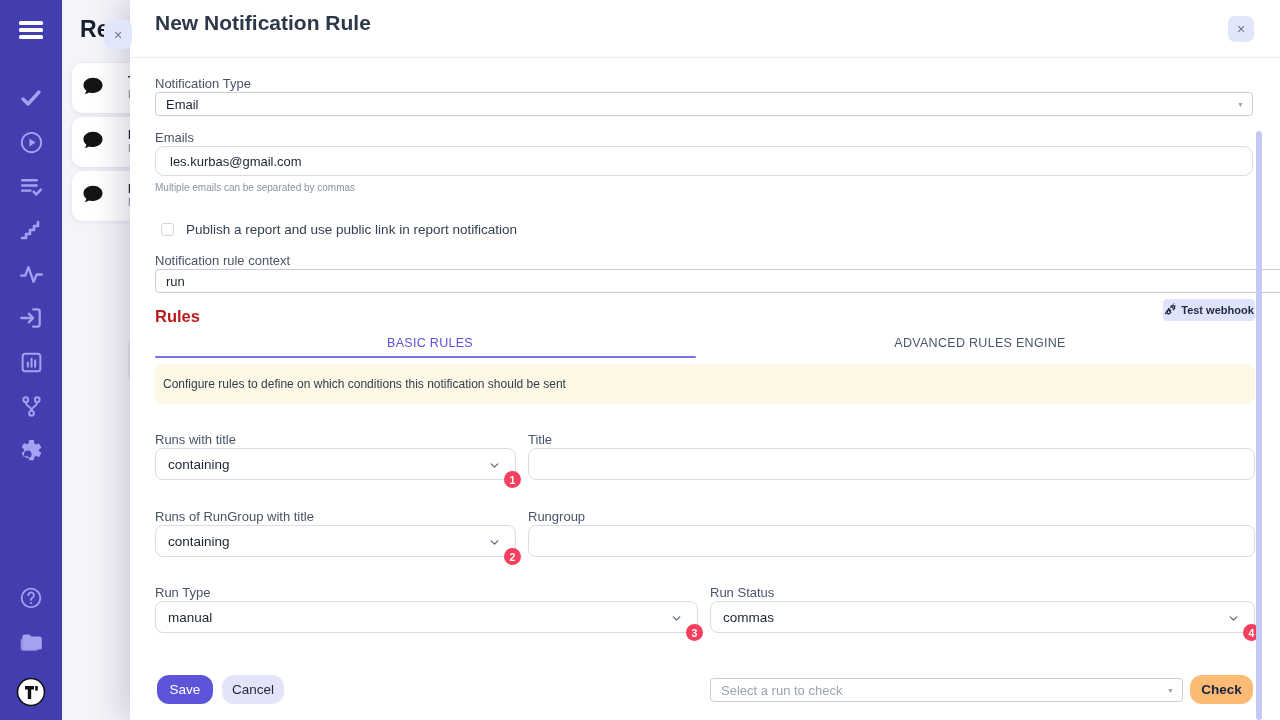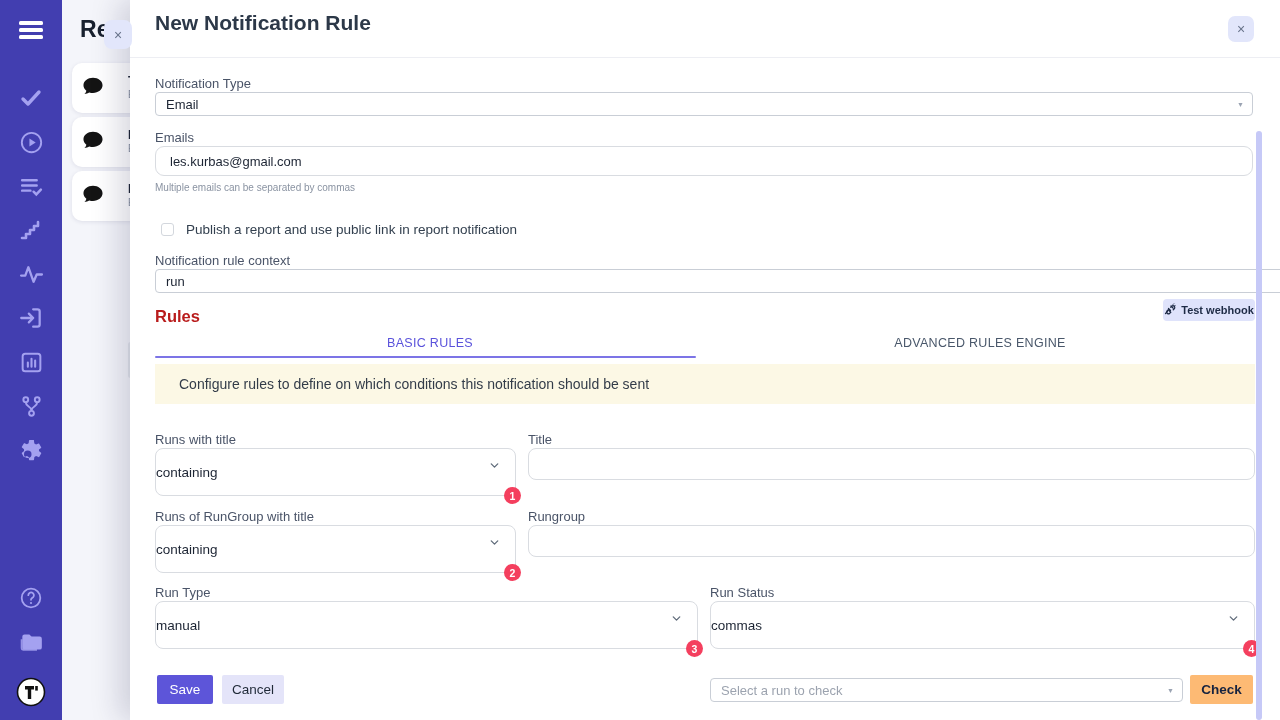--- a/index.html
+++ b/index.html
@@ -41,28 +41,28 @@
 
   .rules-heading { position:absolute; left:25px; top:307px; font-size:16.5px; font-weight:bold; color:#b91c1c; }
   .test-webhook { position:absolute; left:1033px; top:299px; width:92px; height:22px; background:#dfe3fb; border:none; border-radius:4px; display:flex; align-items:center; justify-content:center; gap:5px; font-size:11px; font-weight:bold; color:#1e2b45; cursor:pointer; font-family:"Liberation Sans", sans-serif; }
 
   .tabs { position:absolute; left:25px; top:332px; width:1100px; height:25px; display:flex; }
   .tab { flex:1; text-align:center; font-size:12.5px; letter-spacing:.3px; padding-top:4px; cursor:pointer; }
   .tab.active { color:#5a52db; }
   .tab.inactive { color:#49576a; }
   .tab-underline { position:absolute; left:25px; top:356px; width:541px; height:2px; background:#7c74e6; border-radius:1px; }
 
-  .info-box { position:absolute; left:25px; top:364px; width:1100px; height:40px; background:#fcf8e5; border-radius:0; display:flex; align-items:center; padding-left:24px; font-size:14px; color:#333c49; }
-
-  .rule-select { position:absolute; height:48px; border:1px solid #d9dce1; border-radius:8px; background:#fff; display:flex; align-items:center; padding:0 0; font-size:13.5px; color:#1c2433; cursor:pointer; }
+  .info-box { position:absolute; left:25px; top:364px; width:1100px; height:40px; background:#fcf8e5; border-radius:8px; display:flex; align-items:center; padding-left:8px; font-size:12px; color:#333c49; }
+
+  .rule-select { position:absolute; height:32px; border:1px solid #d9dce1; border-radius:8px; background:#fff; display:flex; align-items:center; padding:0 12px; font-size:13.5px; color:#1c2433; cursor:pointer; }
   .rule-select .chev { position:absolute; right:14px; top:10px; }
   .rule-input { position:absolute; height:32px; border:1px solid #d9dce1; border-radius:8px; background:#fff; font-size:13.5px; color:#1c2433; padding:0 14px; font-family:"Liberation Sans", sans-serif; outline:none; }
   .badge { position:absolute; width:17px; height:17px; background:#f43f5e; border-radius:50%; color:#fff; font-size:10.5px; font-weight:bold; display:flex; align-items:center; justify-content:center; right:-6px; bottom:-9px; }
 
-  .btn { border:none; border-radius:2px; font-size:13.5px; cursor:pointer; font-family:"Liberation Sans", sans-serif; }
+  .btn { border:none; border-radius:12px; font-size:13.5px; cursor:pointer; font-family:"Liberation Sans", sans-serif; }
   .btn-save { position:absolute; left:27px; top:675px; width:56px; height:29px; background:#5d55d9; color:#ffffff; }
   .btn-cancel { position:absolute; left:92px; top:675px; width:62px; height:29px; background:#e4e4f9; color:#1f2937; }
   .btn-check { position:absolute; left:1060px; top:675px; width:63px; height:29px; background:#fdba74; color:#16233f; font-weight:bold; }
   .run-select { left:580px; top:678px; width:473px; color:#9ca3af; }
 
   .right-scrollbar { position:absolute; left:1256px; top:131px; width:6px; height:589px; background:#c6c9f7; border-radius:3px; z-index:5; }
 </style>
 </head>
 <body>
 

